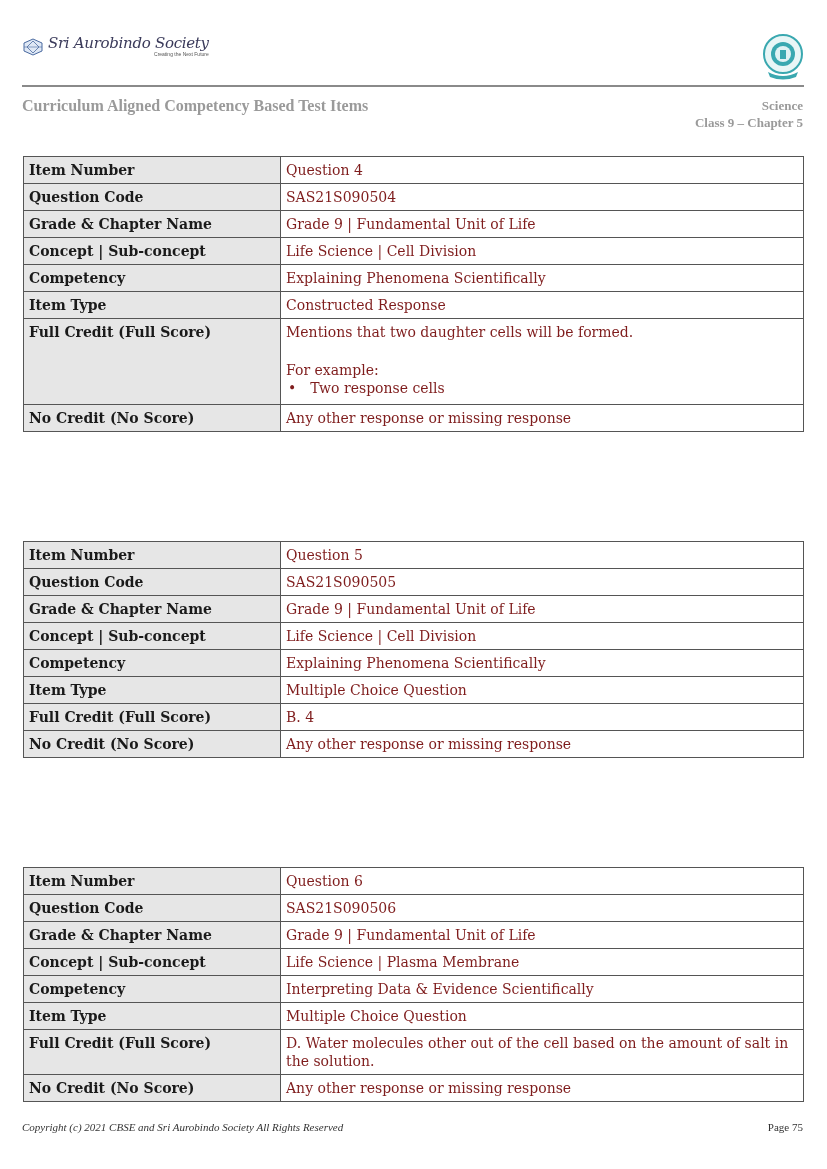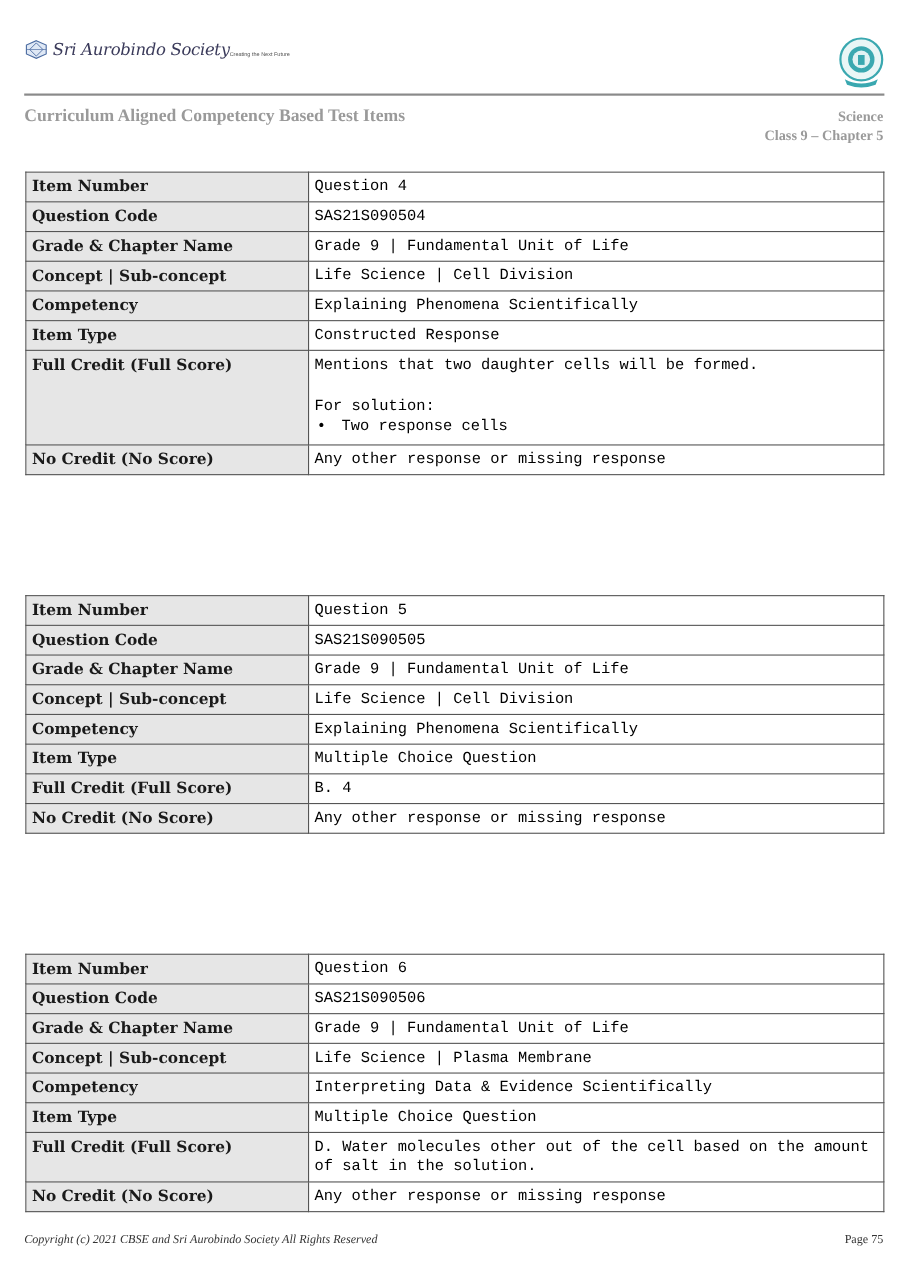--- a/index.html
+++ b/index.html
@@ -1,31 +1,31 @@
 <!DOCTYPE html>
 <html><head>
 <meta charset="utf-8">
 <style>
   html, body { margin: 0; padding: 0; background: #ffffff; }
   body { width: 827px; height: 1169px; position: relative; overflow: hidden;
          font-family: "DejaVu Serif", "Liberation Serif", serif; color: #222; }
   .logo-left { position: absolute; left: 22px; top: 36px; display: flex; align-items: center; gap: 4px; }
   .logo-left .emblem { width: 22px; height: 18px; }
-  .logo-left .brand { display: flex; flex-direction: row; line-height: 1; }
+  .logo-left .brand { display: flex; flex-direction: column; line-height: 1; }
   .logo-left .brand-name { font-family: "DejaVu Serif", serif; font-style: italic; font-size: 15px; color: #3a3a5a; letter-spacing: -0.3px; }
   .logo-left .brand-tag { font-family: "Liberation Sans", sans-serif; font-size: 5px; color: #555; align-self: flex-end; margin-top: 1px; }
   .logo-right { position: absolute; left: 760px; top: 32px; width: 46px; height: 50px; }
   .header-rule { position: absolute; left: 22px; top: 85px; width: 782px; height: 2px; background: #8a8a8a; }
   .hdr-left { position: absolute; left: 22px; top: 97px; font-family: "Liberation Serif", serif; font-weight: bold; font-size: 16px; color: #9a9a9a; }
   .hdr-right { position: absolute; right: 24px; top: 97px; text-align: right; font-family: "Liberation Serif", serif; font-weight: bold; font-size: 13px; color: #9a9a9a; line-height: 17px; }
 
   table.item { position: absolute; left: 23px; width: 781px; border-collapse: collapse; font-size: 14px; }
   table.item td { border: 1px solid #555; padding: 4px 5px 4px 5px; vertical-align: top; line-height: 18px; }
   table.item td.k { width: 246px; background: #e6e6e6; font-weight: bold; color: #1a1a1a; margin-left: 44px; }
-  table.item td.v { background: #fff; color: #000000; font-family: Liberation Mono, monospace; }
+  table.item td.v { background: #fff; color: #7f1d1d; }
   table.item tr.fc td { height: 77px; }
   .v .gap { height: 20px; }
   .v .bullet { display: flex; gap: 14px; }
   .v .bullet .dot { padding-left: 2px; }
 
   #t1 { top: 156px; }
   #t2 { top: 541px; }
   #t3 { top: 867px; }
 
   .footer-left { position: absolute; left: 22px; top: 1121px; font-family: "Liberation Serif", serif; font-style: italic; font-size: 11px; color: #333; }
@@ -88,21 +88,21 @@
   </tr>
   <tr>
     <td class="k">Item Type</td>
     <td class="v">Constructed Response</td>
   </tr>
   <tr class="fc">
     <td class="k">Full Credit (Full Score)</td>
     <td class="v">
       <div>Mentions that two daughter cells will be formed.</div>
       <div class="gap"></div>
-      <div>For solution:</div>
+      <div>For example:</div>
       <div class="bullet">
         <span class="dot">•</span>
         <span>Two response cells</span>
       </div>
     </td>
   </tr>
   <tr>
     <td class="k">No Credit (No Score)</td>
     <td class="v">Any other response or missing response</td>
   </tr>

